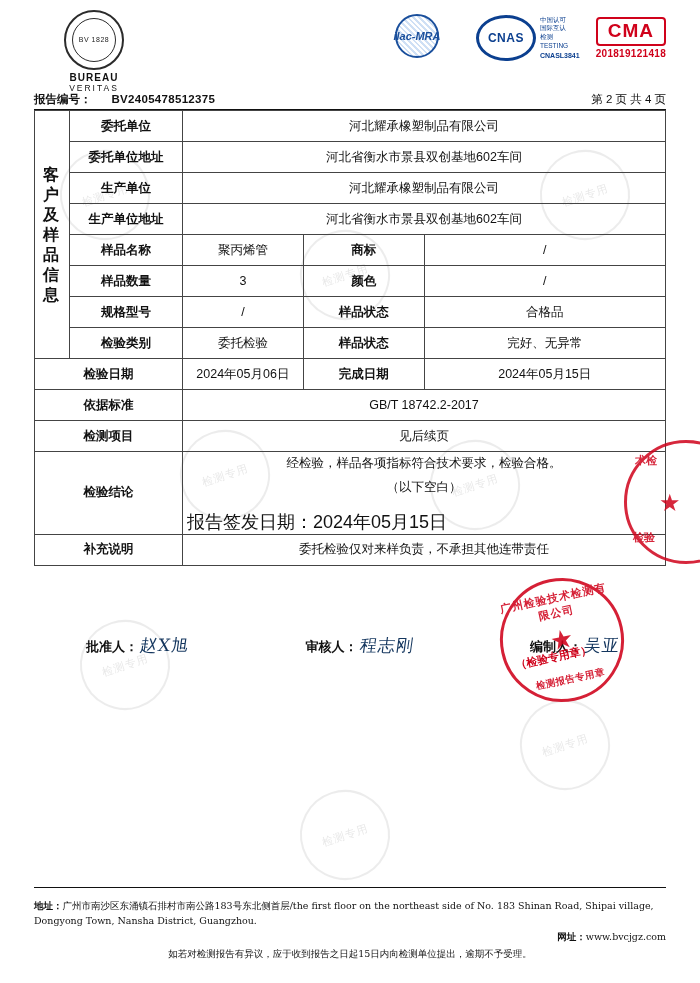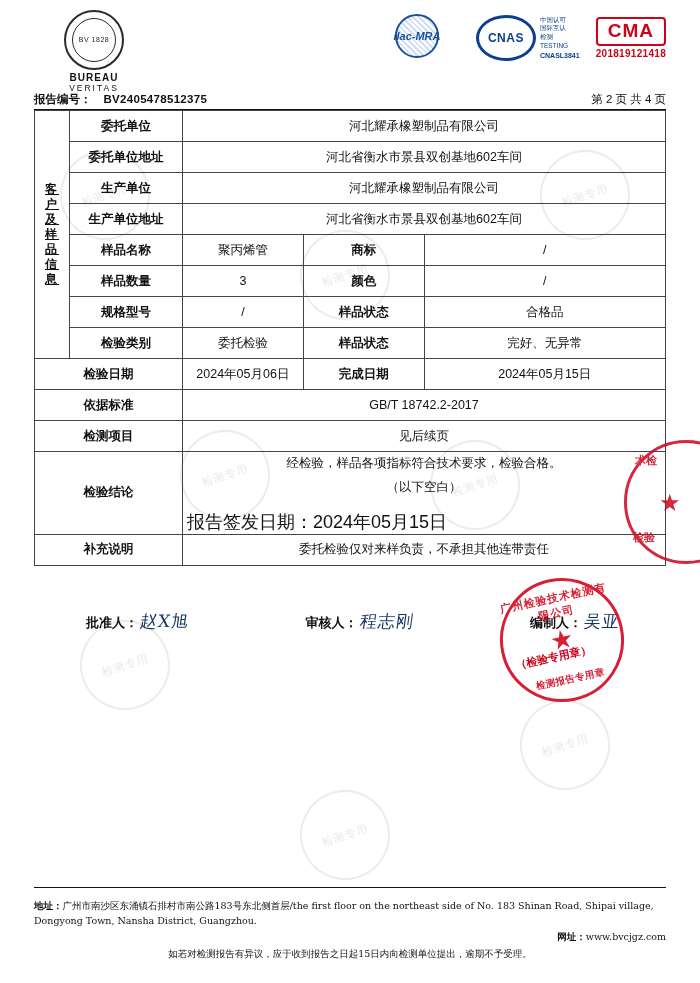--- a/index.html
+++ b/index.html
@@ -179,21 +179,21 @@
   .no-row {
     position: relative;
     margin: 0 34px;
     border-bottom: 1.5px solid #111;
     padding-bottom: 2px;
     display: flex;
     justify-content: space-between;
     align-items: flex-end;
     font-size: 11.5px;
   }
-  .no-left { display: flex; align-items: baseline; gap: 12px; }
+  .no-left { display: flex; align-items: baseline; gap: 20px; }
   .no-label { font-weight: bold; }
   .no-value { font-weight: bold; letter-spacing: .3px; }
   .page-no { font-size: 11.5px; }
 
   
   .doc-title {
     text-align: center;
     font-size: 26px;
     font-weight: bold;
     letter-spacing: 5px;
@@ -218,22 +218,21 @@
     text-align: center;
     vertical-align: middle;
     height: 30px;
     background: transparent;
   }
   td.side {
     width: 26px;
     font-weight: bold;
     letter-spacing: 2px;
     line-height: 1.25;
-    font-size: 12px;
-    text-decoration: underline;
+    font-size: 16px;
   }
   td.lbl {
     width: 104px;
     font-weight: bold;
     font-size: 12.5px;
   }
   td.val { font-size: 12.5px; }
   .tall2 { height: 62px; }
   .concl { height: 110px; }
   .concl-body {
@@ -306,21 +305,21 @@
     font-size: 11px; font-weight: bold;
   }
   .seal-edge .t2 {
     position: absolute; left: 6px; bottom: 16px;
     font-size: 11px; font-weight: bold;
   }
 
   
   .sign-row {
     position: relative;
-    margin: 44px 34px 0 34px;
+    margin: 68px 34px 0 34px;
     display: flex;
     justify-content: space-between;
     font-size: 13px;
     z-index: 3;
   }
   .sign-cell { display: flex; align-items: baseline; }
   .sign-label { font-weight: bold; }
   .sign-name {
     font-family: "DejaVu Serif", serif;
     font-size: 17px;

